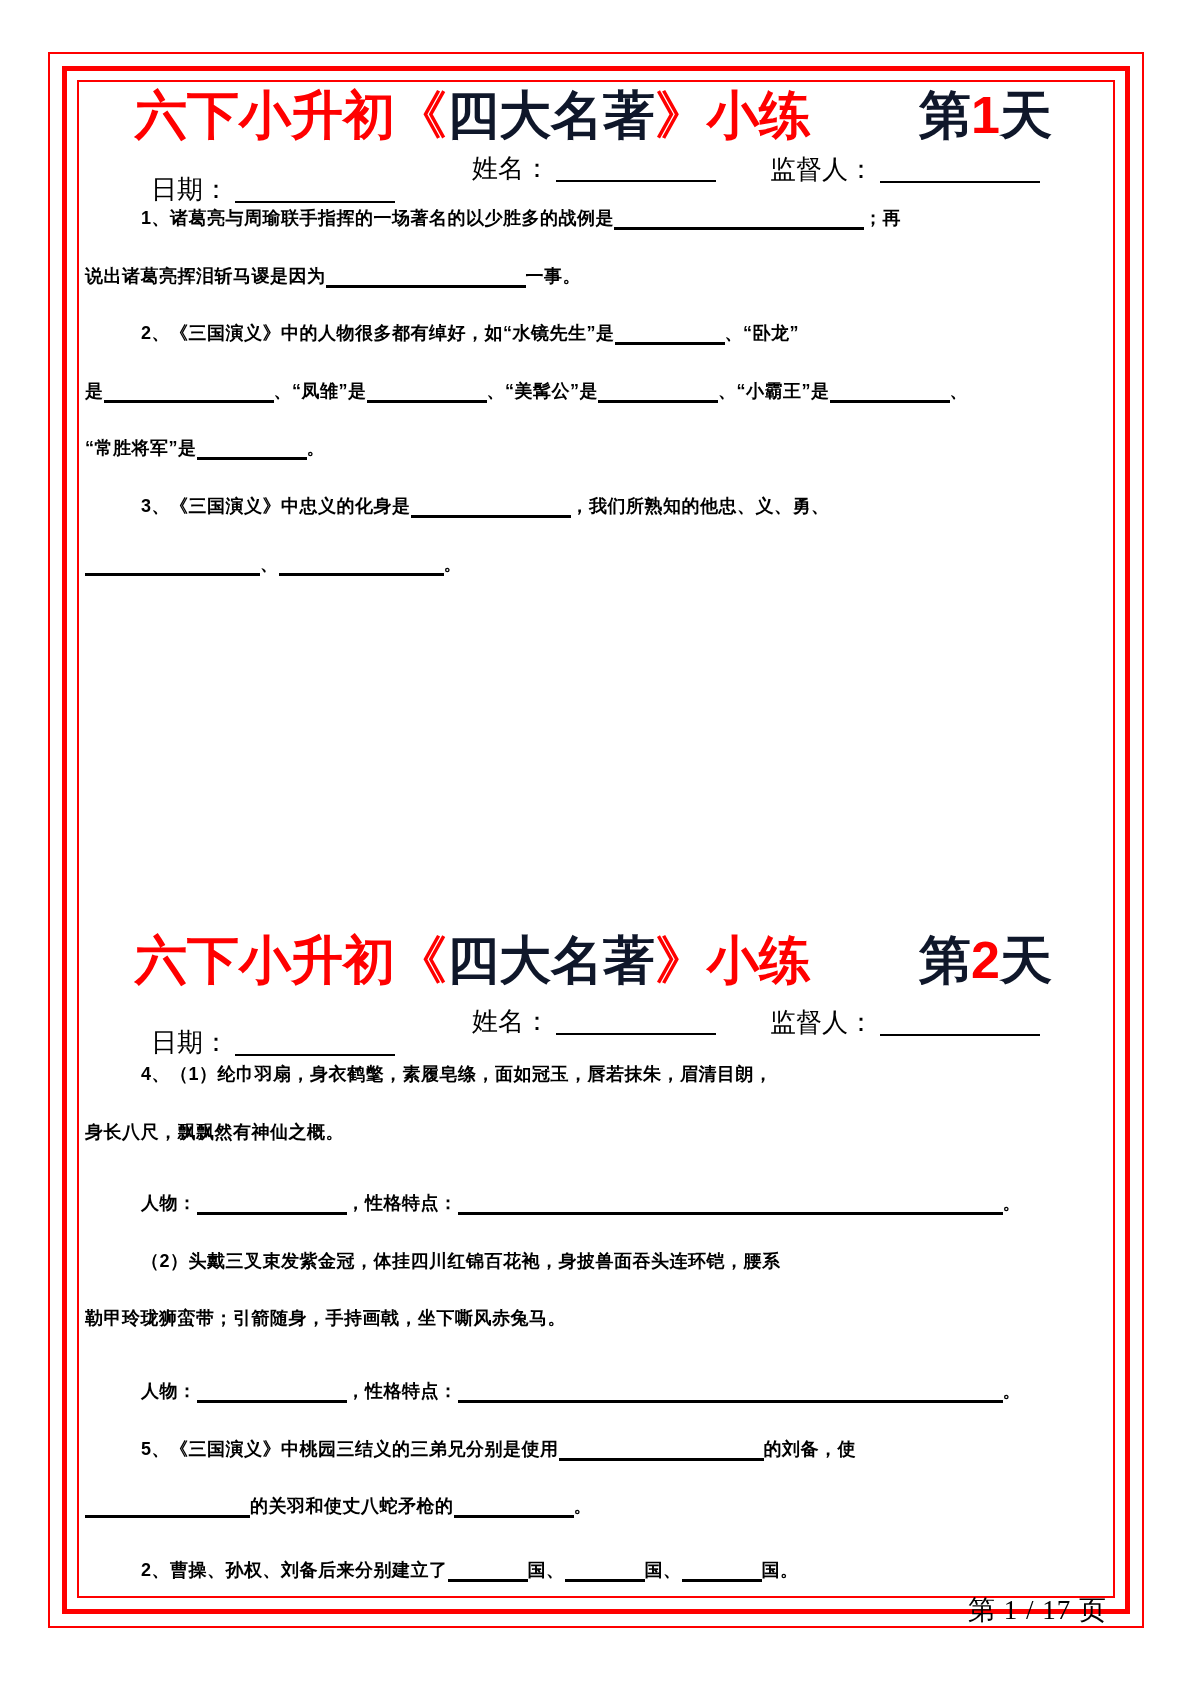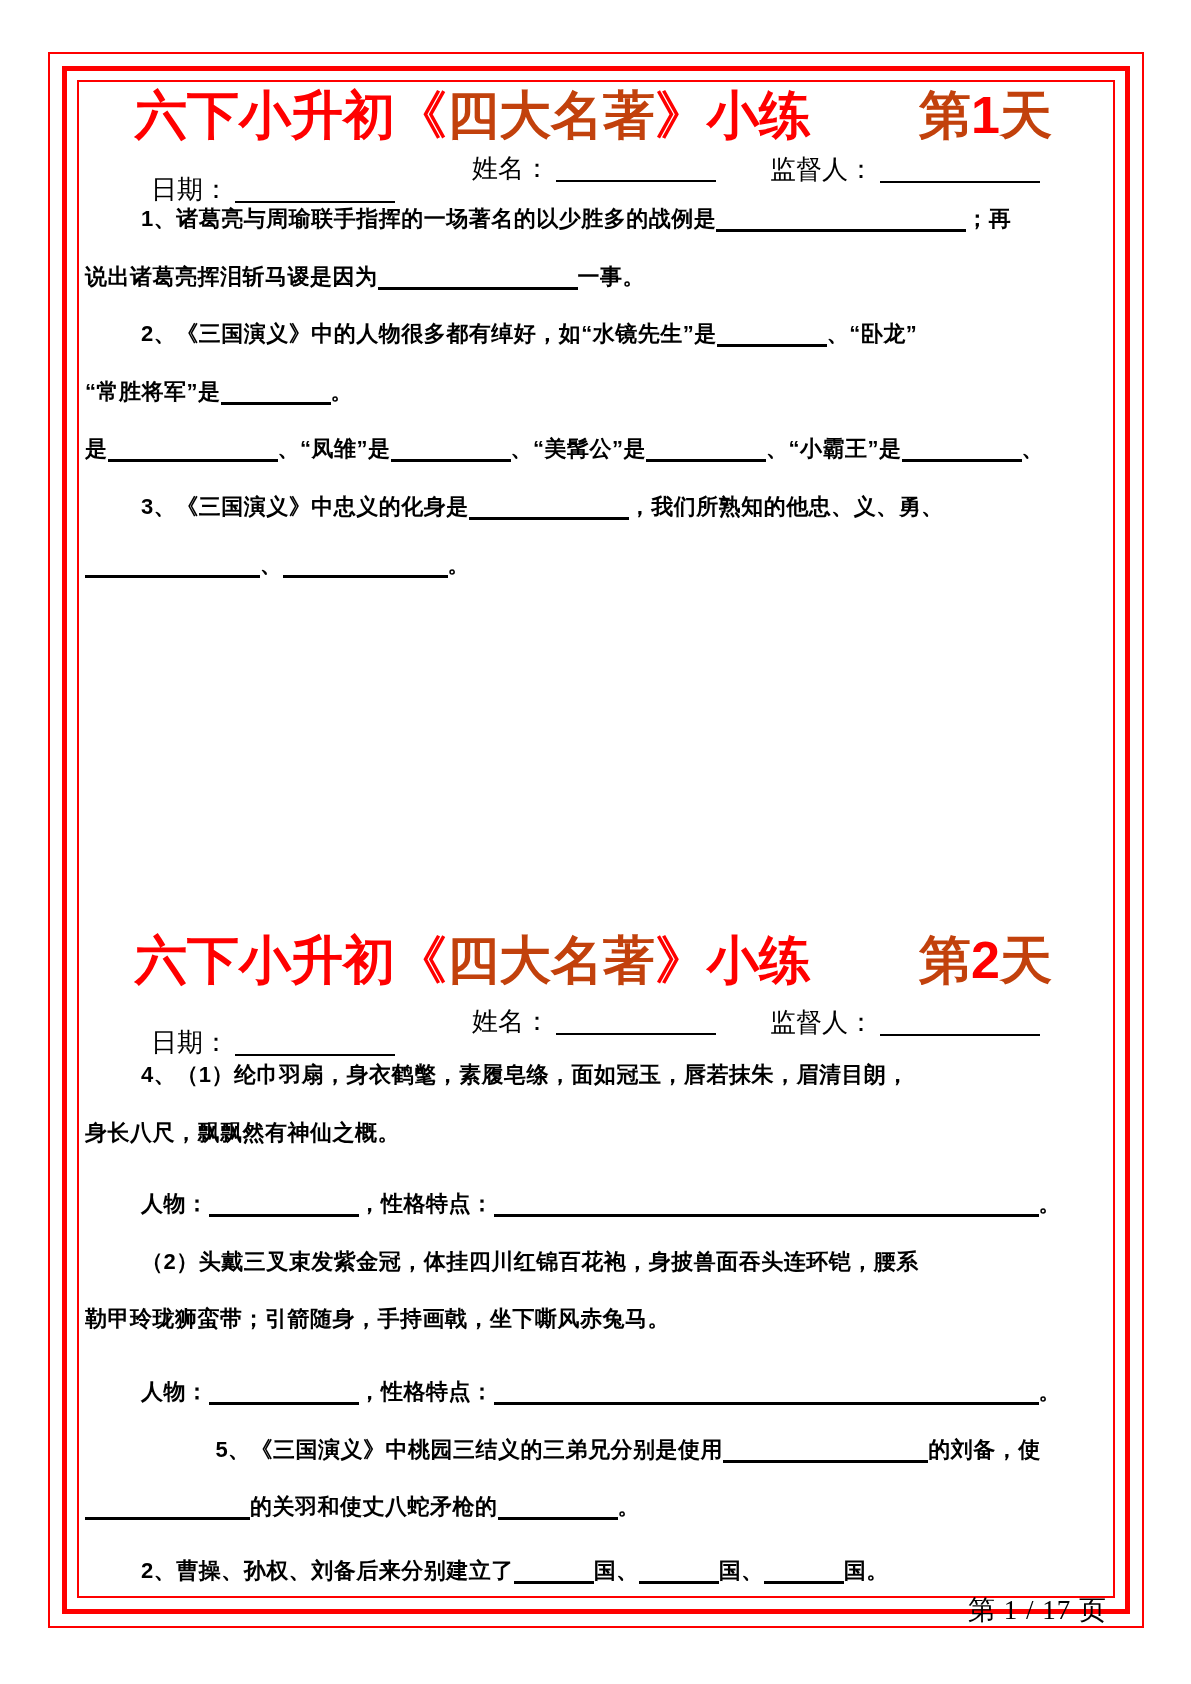--- a/index.html
+++ b/index.html
@@ -22,38 +22,38 @@
 
   
   .sec-title {
     left: 85px; width: 1022px; height: 62px;
     display: flex; justify-content: space-between; align-items: center;
     padding-left: 50px; padding-right: 55px; box-sizing: border-box;
     font-size: 52px; font-weight: 700; line-height: 62px;
     white-space: nowrap;
   }
   .red { color: #ff0000; }
-  .blk { color: #c2410c; text-align: center; }
+  .blk { color: #0f172a; text-align: center; }
 
   
   .fields-row { left: 85px; width: 1022px; height: 42px; }
   .field { position: absolute; top: 0; white-space: nowrap; font-size: 26px; font-weight: 400; line-height: 42px; }
   .field-1 { left: 66px; margin-top: 20px; }
   .field-2 { left: 387px; font-family: Liberation Serif, serif; }
   .field-3 { left: 685px; }
   .fblank {
     display: inline-block; width: 160px; height: 26px;
     border-bottom: 2px solid #000; vertical-align: -5px; margin-left: 6px;
   }
 
   
   .qlines { left: 85px; width: 1030px; }
   .qline {
     height: 57.6px; line-height: 57.6px;
-    font-size: 22px; font-weight: 700; white-space: nowrap;
+    font-size: 18px; font-weight: 700; white-space: nowrap;
   }
   .qtext { letter-spacing: 0.5px; }
   .blank {
     display: inline-block; height: 30px;
     border-bottom: 3px solid #000; vertical-align: -6px;
   }
 
   
   .footer {
     right: 84px; top: 1592px;
@@ -83,22 +83,22 @@
   <div class="abs fields-row" style="top:148px;">
     <span class="field field-1"><span>日期：</span><span class="fblank"></span></span>
     <span class="field field-2"><span>姓名：</span><span class="fblank"></span></span>
     <span class="field field-3"><span>监督人：</span><span class="fblank"></span></span>
   </div>
 
   <div class="abs qlines" style="top:190px;">
       <div class="qline" style="padding-left: 56px;"><span class="qtext">1、诸葛亮与周瑜联手指挥的一场著名的以少胜多的战例是</span><span class="blank" style="width: 250px;"></span><span class="qtext">；再</span></div>
       <div class="qline"><span class="qtext">说出诸葛亮挥泪斩马谡是因为</span><span class="blank" style="width: 200px;"></span><span class="qtext">一事。</span></div>
       <div class="qline" style="padding-left: 56px;"><span class="qtext">2、《三国演义》中的人物很多都有绰好，如“水镜先生”是</span><span class="blank" style="width: 110px;"></span><span class="qtext">、“卧龙”</span></div>
+      <div class="qline"><span class="qtext">是</span><span class="blank" style="width: 170px;"></span><span class="qtext">、“凤雏”是</span><span class="blank" style="width: 120px;"></span><span class="qtext">、“美髯公”是</span><span class="blank" style="width: 120px;"></span><span class="qtext">、“小霸王”是</span><span class="blank" style="width: 120px;"></span><span class="qtext">、</span></div>
       <div class="qline"><span class="qtext">“常胜将军”是</span><span class="blank" style="width: 110px;"></span><span class="qtext">。</span></div>
-      <div class="qline"><span class="qtext">是</span><span class="blank" style="width: 170px;"></span><span class="qtext">、“凤雏”是</span><span class="blank" style="width: 120px;"></span><span class="qtext">、“美髯公”是</span><span class="blank" style="width: 120px;"></span><span class="qtext">、“小霸王”是</span><span class="blank" style="width: 120px;"></span><span class="qtext">、</span></div>
       <div class="qline" style="padding-left: 56px;"><span class="qtext">3、《三国演义》中忠义的化身是</span><span class="blank" style="width: 160px;"></span><span class="qtext">，我们所熟知的他忠、义、勇、</span></div>
       <div class="qline"><span class="blank" style="width: 175px;"></span><span class="qtext">、</span><span class="blank" style="width: 165px;"></span><span class="qtext">。</span></div>
     </div>
 
   <div class="abs sec-title" style="top:929px;">
     <div>
       <span class="red">六下小升初</span><span class="red">《</span><span class="blk">四大名著</span><span class="red">》</span><span class="red">小练</span>
     </div>
     <div>
       <span class="blk">第</span><span class="red">2</span><span class="blk">天</span>
@@ -111,20 +111,20 @@
     <span class="field field-3"><span>监督人：</span><span class="fblank"></span></span>
   </div>
 
   <div class="abs qlines" style="top:1046px;">
       <div class="qline" style="padding-left: 56px;"><span class="qtext">4、（1）纶巾羽扇，身衣鹤氅，素履皂绦，面如冠玉，唇若抹朱，眉清目朗，</span></div>
       <div class="qline"><span class="qtext">身长八尺，飘飘然有神仙之概。</span></div>
       <div class="qline" style="padding-left: 56px; margin-top: 14px;"><span class="qtext">人物：</span><span class="blank" style="width: 150px;"></span><span class="qtext">，性格特点：</span><span class="blank" style="width: 545px;"></span><span class="qtext">。</span></div>
       <div class="qline" style="padding-left: 56px;"><span class="qtext">（2）头戴三叉束发紫金冠，体挂四川红锦百花袍，身披兽面吞头连环铠，腰系</span></div>
       <div class="qline"><span class="qtext">勒甲玲珑狮蛮带；引箭随身，手持画戟，坐下嘶风赤兔马。</span></div>
       <div class="qline" style="padding-left: 56px; margin-top: 15px;"><span class="qtext">人物：</span><span class="blank" style="width: 150px;"></span><span class="qtext">，性格特点：</span><span class="blank" style="width: 545px;"></span><span class="qtext">。</span></div>
-      <div class="qline" style="padding-left: 56px; text-align: center;"><span class="qtext">5、《三国演义》中桃园三结义的三弟兄分别是使用</span><span class="blank" style="width: 205px;"></span><span class="qtext">的刘备，使</span></div>
+      <div class="qline" style="padding-left: 56px;"><span class="qtext">5、《三国演义》中桃园三结义的三弟兄分别是使用</span><span class="blank" style="width: 205px;"></span><span class="qtext">的刘备，使</span></div>
       <div class="qline"><span class="blank" style="width: 165px;"></span><span class="qtext">的关羽和使丈八蛇矛枪的</span><span class="blank" style="width: 120px;"></span><span class="qtext">。</span></div>
       <div class="qline" style="padding-left: 56px; margin-top: 6px;"><span class="qtext">2、曹操、孙权、刘备后来分别建立了</span><span class="blank" style="width: 80px;"></span><span class="qtext">国、</span><span class="blank" style="width: 80px;"></span><span class="qtext">国、</span><span class="blank" style="width: 80px;"></span><span class="qtext">国。</span></div>
     </div>
 
   <div class="abs footer">第 1 / 17 页</div>
 
 </div>
 
 </body></html>

